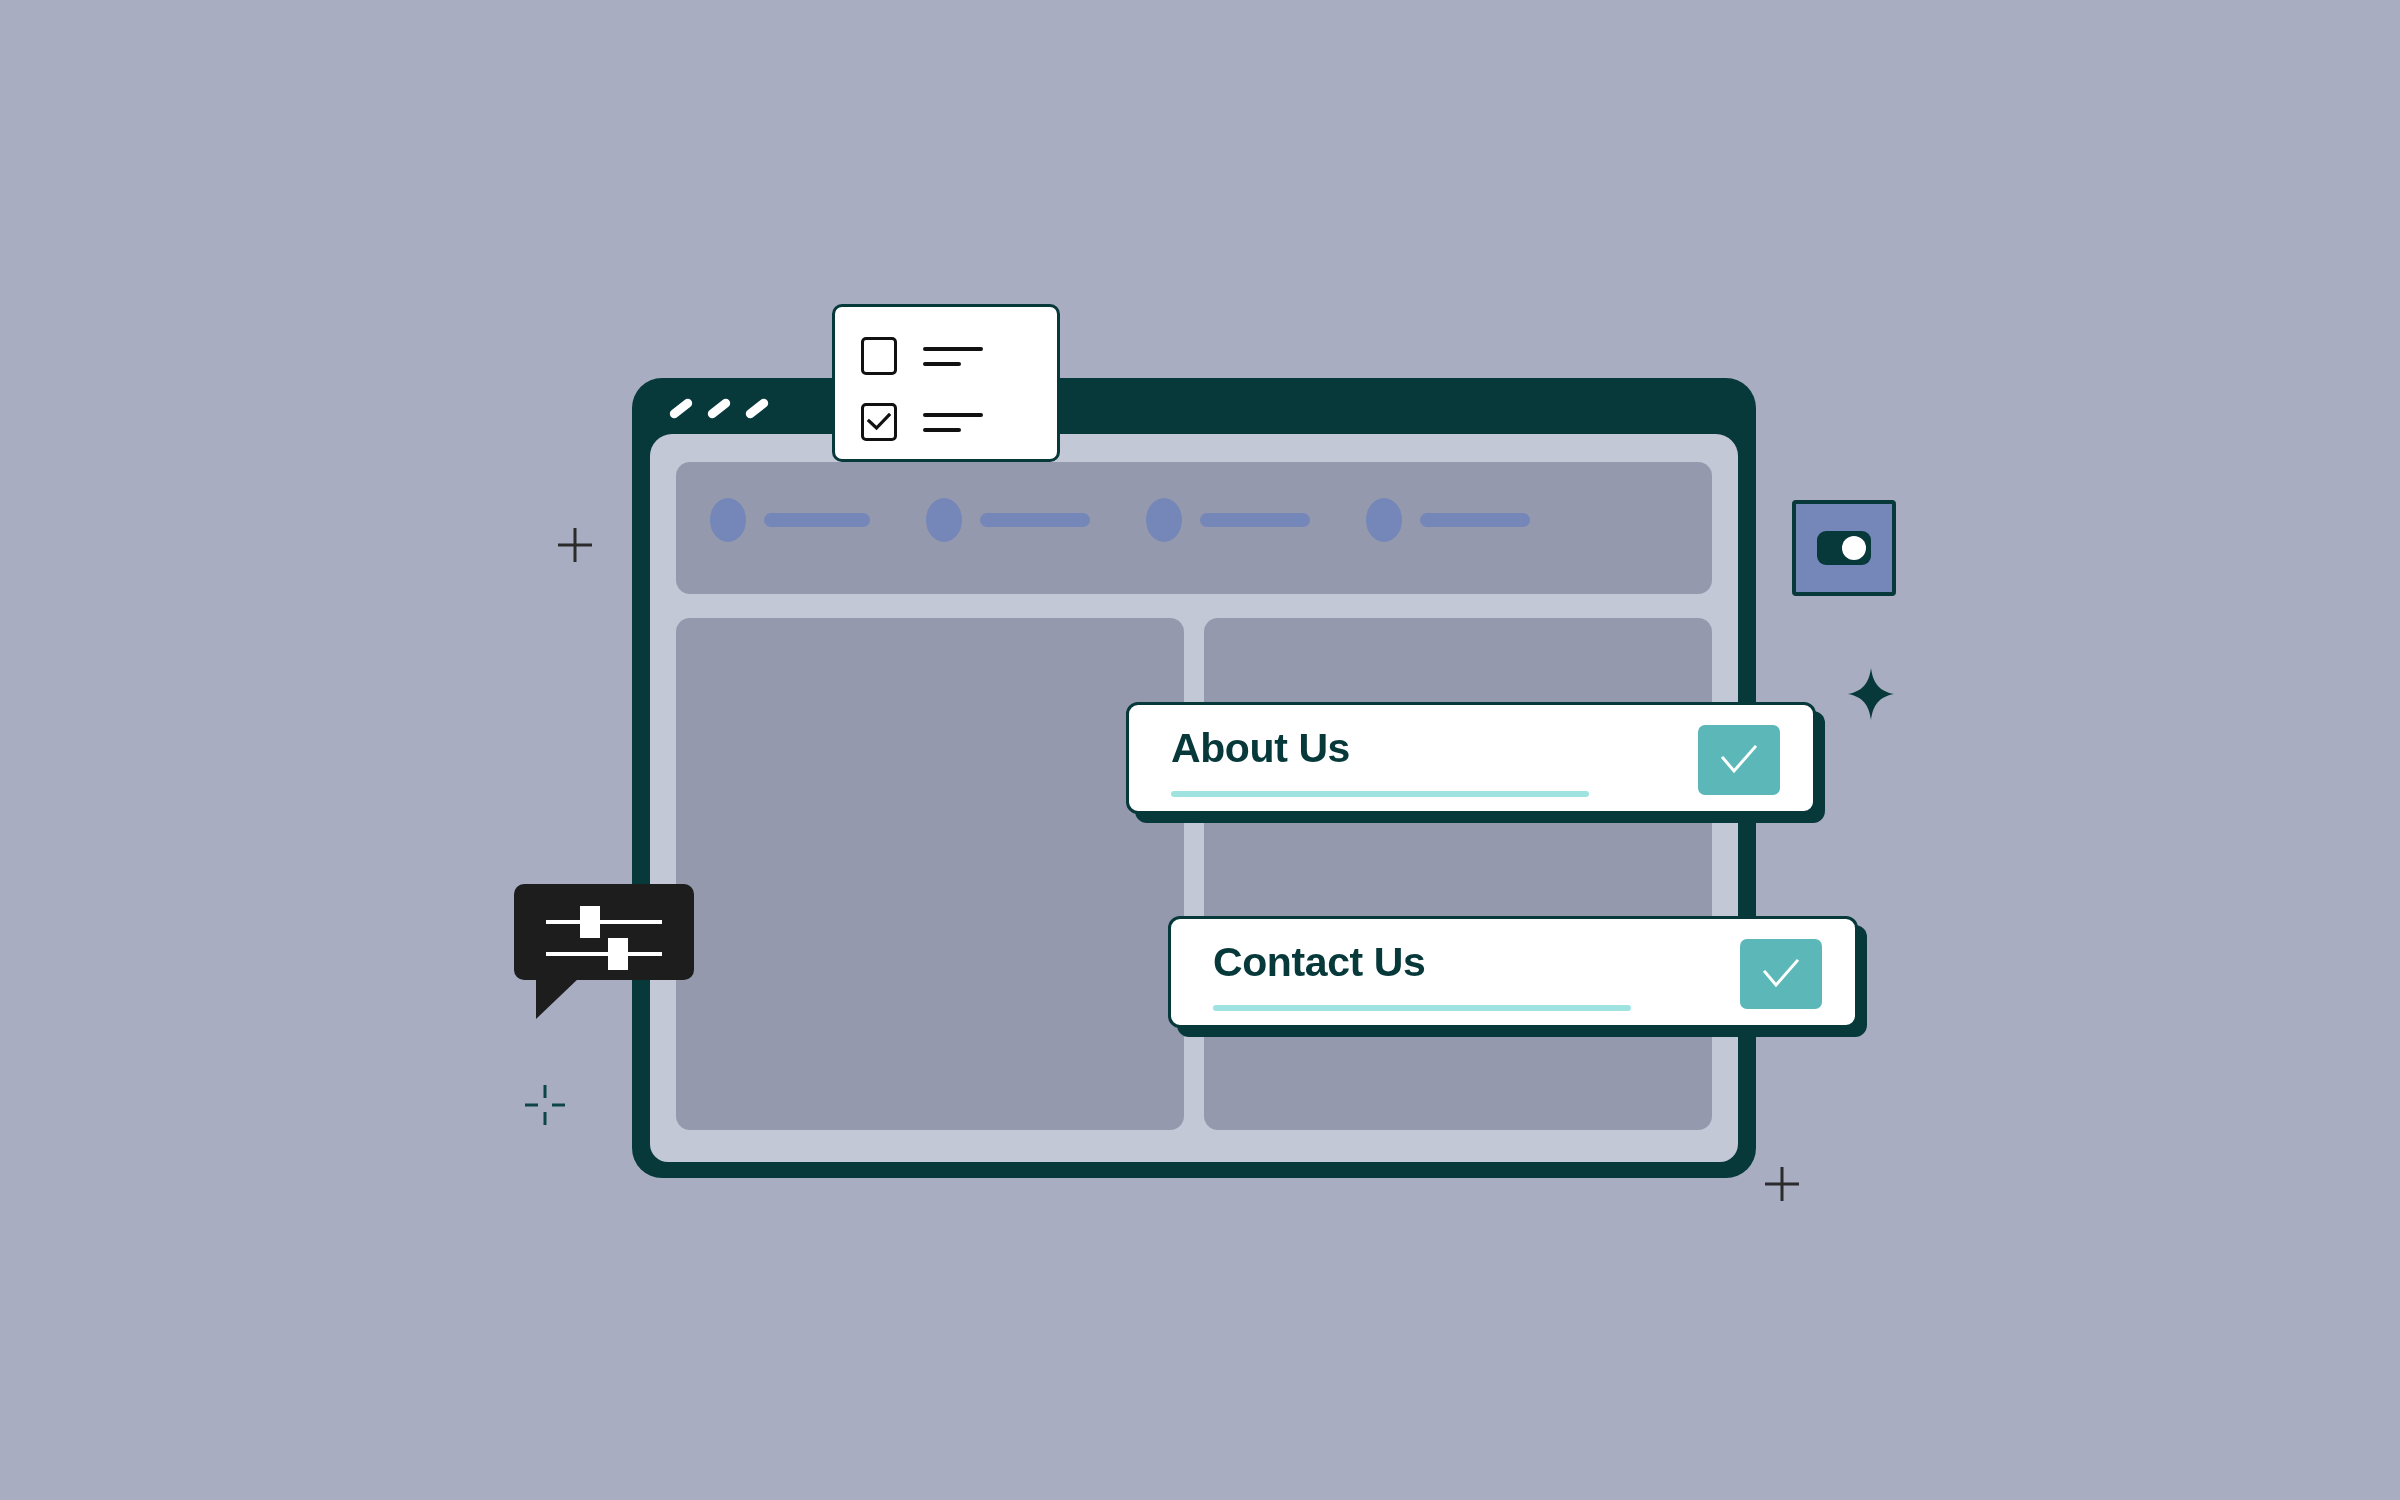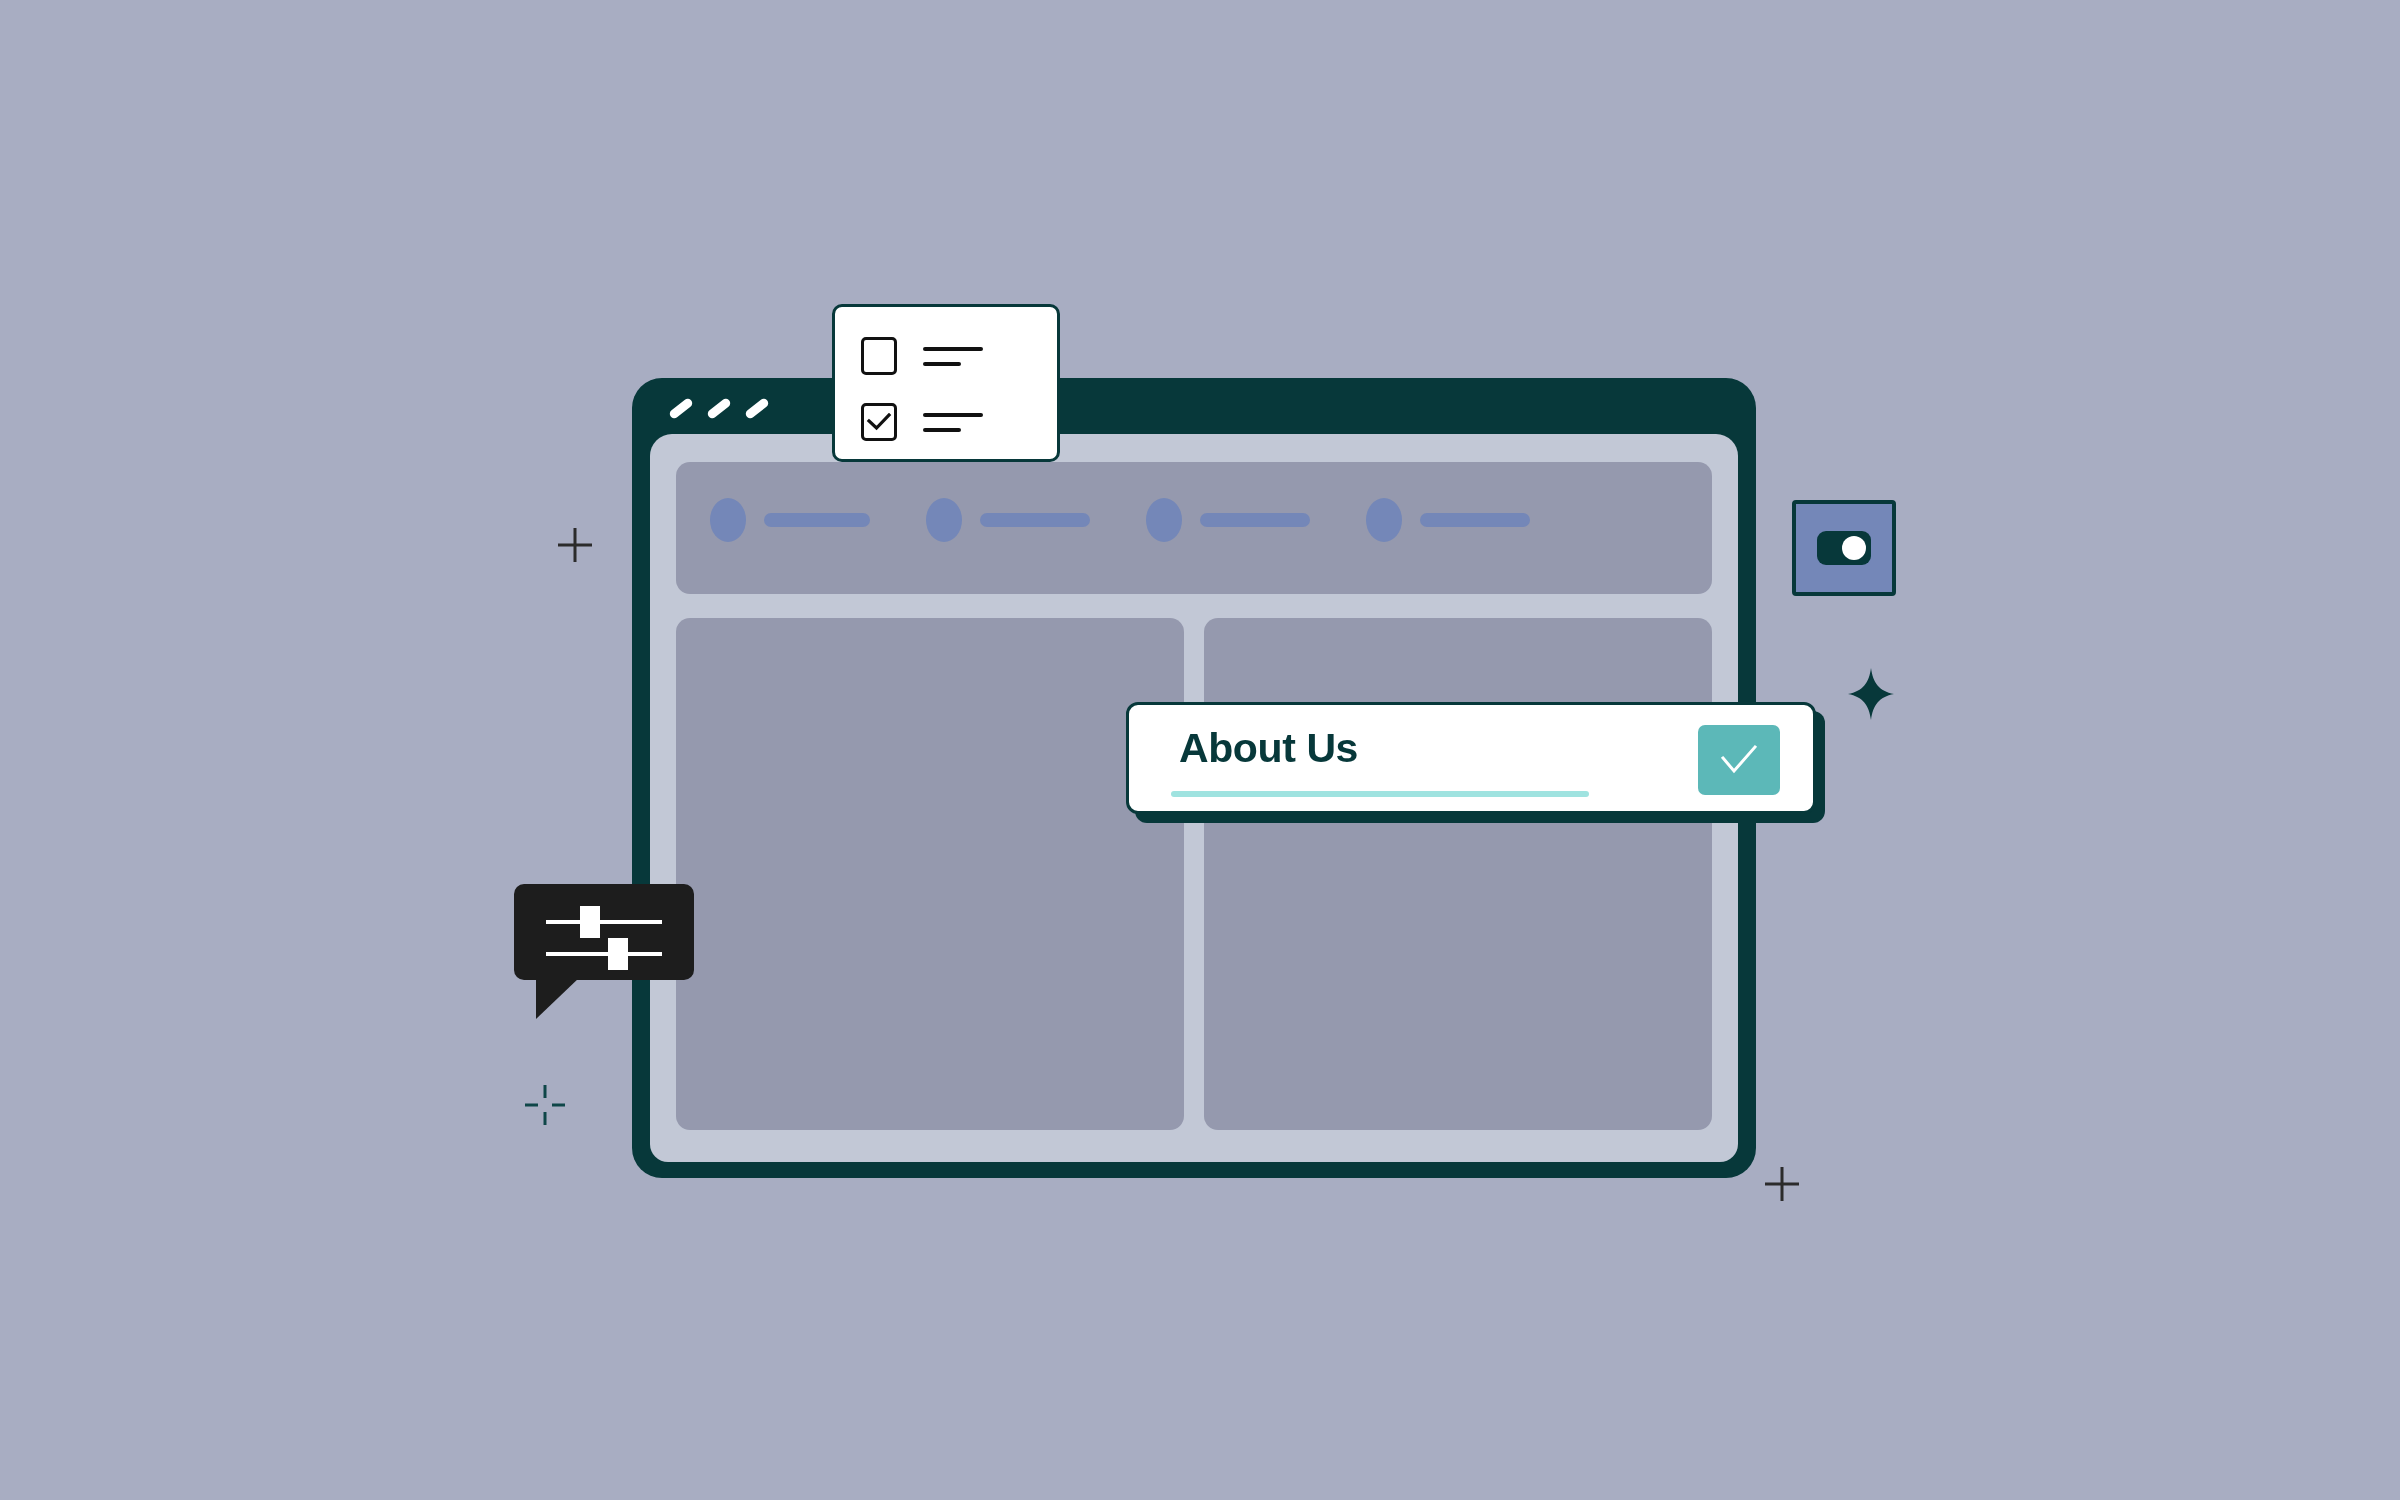--- a/index.html
+++ b/index.html
@@ -184,21 +184,20 @@
   }
   .card-label {
     position: absolute;
     left: 42px;
     top: 20px;
     font-size: 41px;
     font-weight: bold;
     color: #07383a;
     letter-spacing: -0.4px;
     white-space: nowrap;
-    margin-left: 8px;
   }
   .card-underline {
     position: absolute;
     left: 42px;
     top: 86px;
     width: 418px;
     height: 6px;
     border-radius: 3px;
     background: #9fe3e0;
   }
@@ -390,20 +389,29 @@
   <div class="action-card about">
     <div class="card-label">About Us</div>
     <div class="card-underline"></div>
     <div class="card-check-btn">
       <svg width="42" height="32" viewBox="0 0 42 32" fill="none">
         <path d="M5 14 L16 27 L37 3" stroke="#ffffff" stroke-width="3" stroke-linecap="square" stroke-linejoin="miter"></path>
       </svg>
     </div>
   </div>
 
+  <div class="action-card contact">
+    <div class="card-label">Contact Us</div>
+    <div class="card-underline"></div>
+    <div class="card-check-btn">
+      <svg width="42" height="32" viewBox="0 0 42 32" fill="none">
+        <path d="M5 14 L16 27 L37 3" stroke="#ffffff" stroke-width="3" stroke-linecap="square" stroke-linejoin="miter"></path>
+      </svg>
+    </div>
+  </div>
 
   <div class="toggle-tile">
     <div class="toggle-switch">
       <span class="toggle-knob"></span>
     </div>
   </div>
 
   <div class="settings-bubble">
     <div class="slider-row r1">
       <span class="slider-knob"></span>

